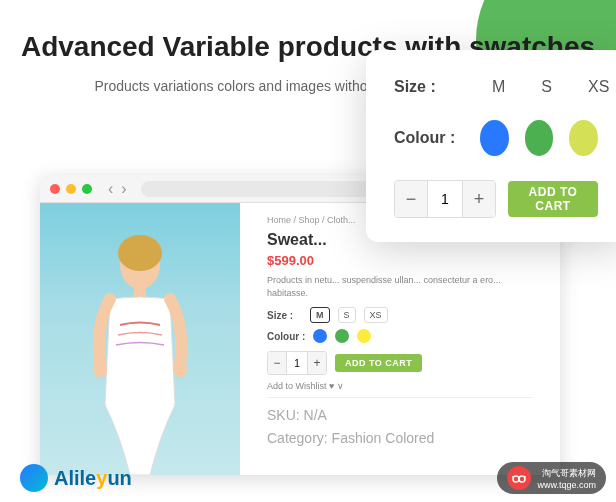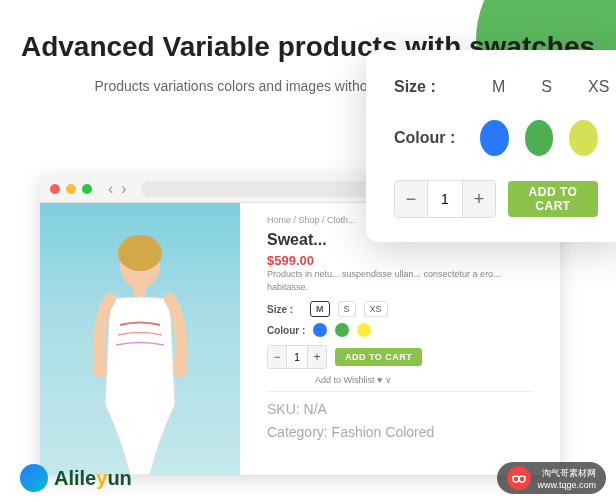--- a/index.html
+++ b/index.html
@@ -143,20 +143,21 @@
       font-size: 16px;
       font-weight: 700;
       color: #333;
       margin-bottom: 4px;
     }
 
     .product-price {
       color: #e44;
       font-size: 13px;
       font-weight: 600;
+      margin-bottom: 6px;
     }
 
     .product-desc {
       font-size: 9px;
       color: #888;
       line-height: 1.4;
       margin-bottom: 8px;
     }
 
     .size-row {
@@ -260,21 +261,20 @@
       font-weight: 600;
       cursor: pointer;
       letter-spacing: 0.5px;
       text-transform: uppercase;
     }
 
     .wishlist-row {
       font-size: 9px;
       color: #888;
       margin-bottom: 6px;
-      margin-left: 48px;
     }
 
     .divider {
       border: none;
       border-top: 1px solid #eee;
       margin: 6px 0;
     }
 
     .meta-row {
       font-size: 14px;
@@ -410,21 +410,21 @@
       border-radius: 50%;
     }
 
     .brand-name {
       font-size: 20px;
       font-weight: 700;
       color: #333;
     }
 
     .brand-name span {
-      color: #14532d;
+      color: #0369a1;
     }
 
     
     .watermark {
       position: absolute;
       bottom: 8px;
       right: 10px;
       background: rgba(0,0,0,0.6);
       border-radius: 20px;
       padding: 4px 10px;

